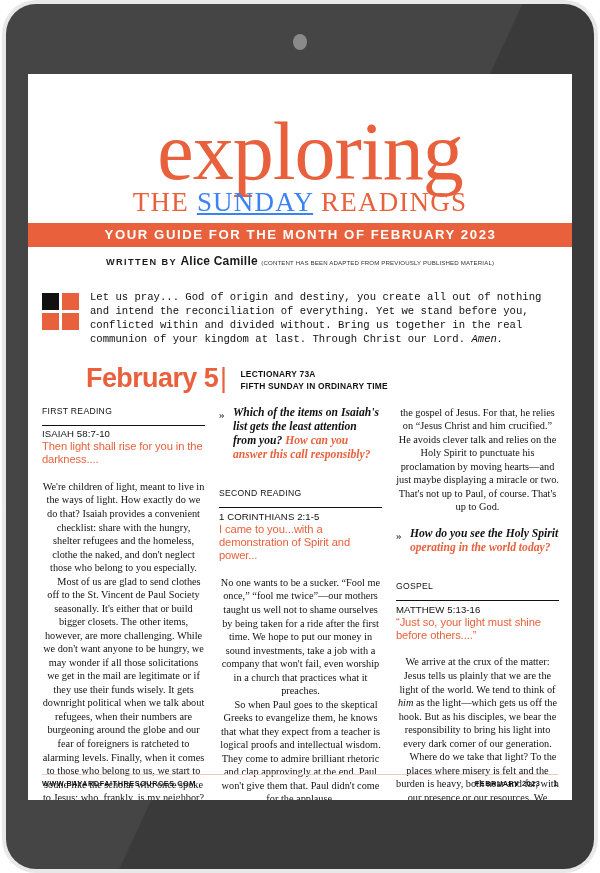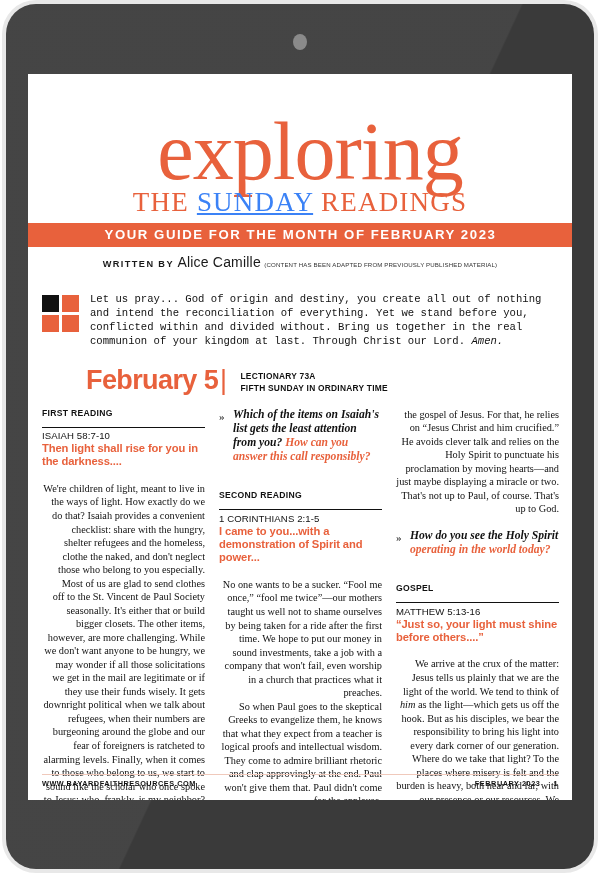--- a/index.html
+++ b/index.html
@@ -107,21 +107,21 @@
     white-space: nowrap;
   }
   .byline {
     margin-top: 7px;
     font-size: 9.2px;
     letter-spacing: 0.9px;
     color: #1a1a1a;
     white-space: nowrap;
   }
   .byline .b-label { font-weight: 600; letter-spacing: 1.4px; }
-  .byline .b-name { font-weight: normal; font-size: 14px; letter-spacing: 0.2px; }
+  .byline .b-name { font-weight: bold; font-size: 12px; letter-spacing: 0.2px; }
   .byline .b-note { font-size: 6.1px; letter-spacing: 0.15px; color: #333; }
 
   
   .prayer {
     display: flex;
     margin: 22px 12px 0 14px;
     align-items: flex-start;
   }
   .prayer-squares {
     width: 40px;
@@ -200,47 +200,47 @@
   .columns {
     display: flex;
     margin: 14px 14px 0 14px;
     gap: 14px;
     height: 380px;
   }
   .col { width: 163px; flex: 0 0 163px; }
 
   .sect-head {
     font-size: 8.6px;
-    font-weight: bold;
+    font-weight: normal;
     letter-spacing: 0.3px;
     color: #111;
     border-bottom: 1.1px solid #111;
     padding-bottom: 9px;
   }
   .sect-ref {
     font-size: 9.6px;
     color: #111;
     margin-top: 2.5px;
     letter-spacing: 0.1px;
   }
   .sect-quote {
     font-size: 11.2px;
-    font-weight: bold;
+    font-weight: normal;
     color: #e8613c;
     line-height: 1.2;
     margin-top: 1px;
     letter-spacing: -0.1px;
   }
 
   .body-text {
     font-family: "Liberation Serif", serif;
     font-size: 10.3px;
     line-height: 1.315;
     color: #111;
-    text-align: right;
+    text-align: center;
   }
   .body-text p { margin: 0; }
   .body-text p + p { text-indent: 11px; }
   .body-text em { font-style: italic; }
 
   
   .question {
     display: flex;
     font-family: "Liberation Serif", serif;
     margin-top: 0;

